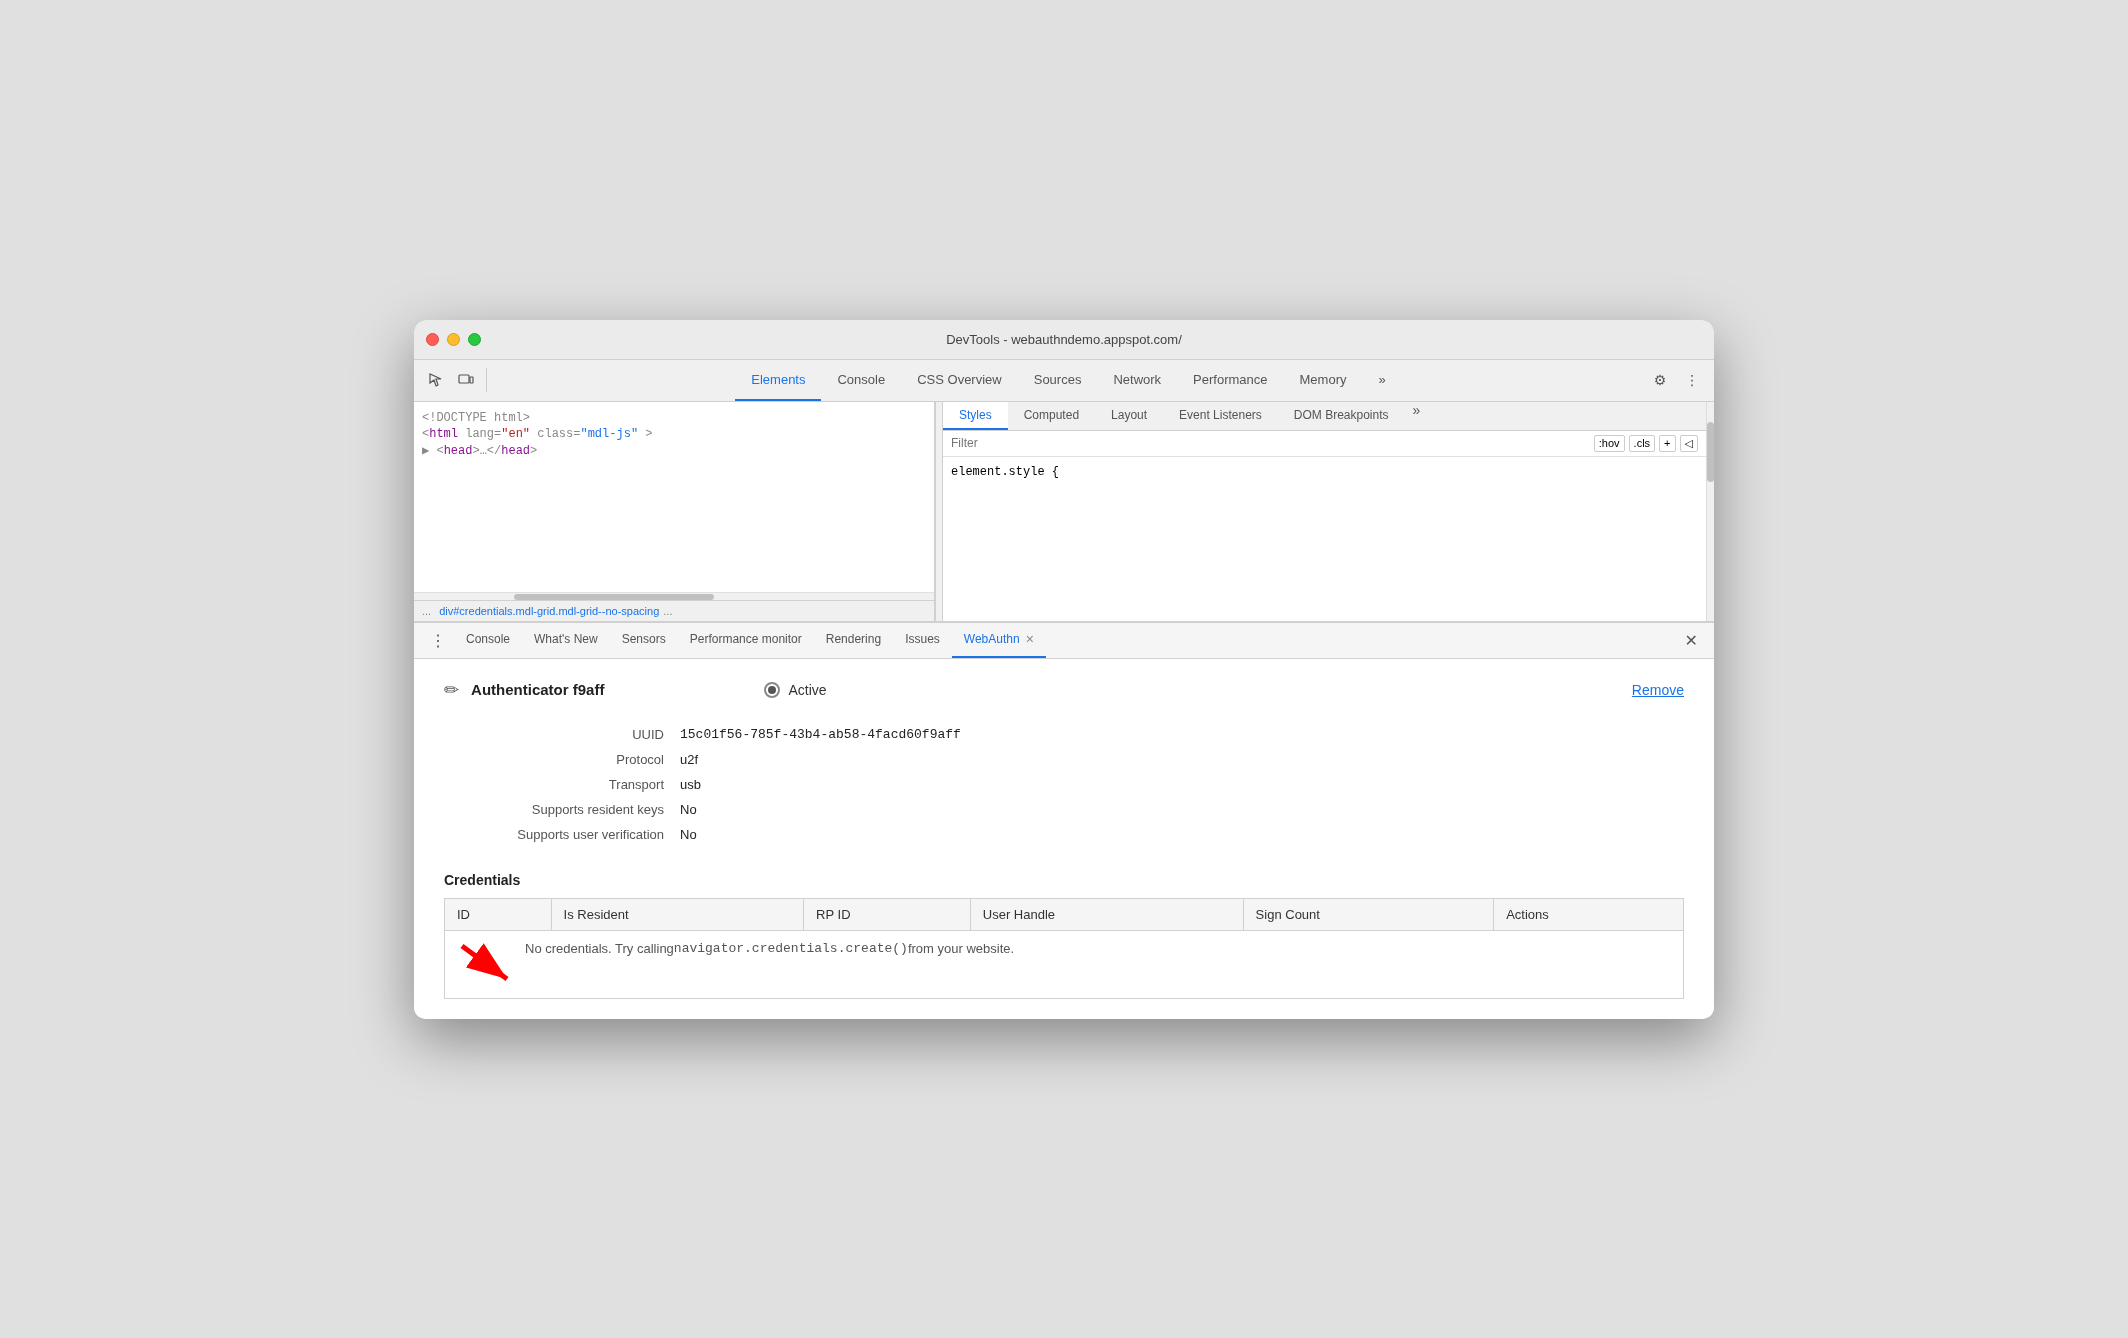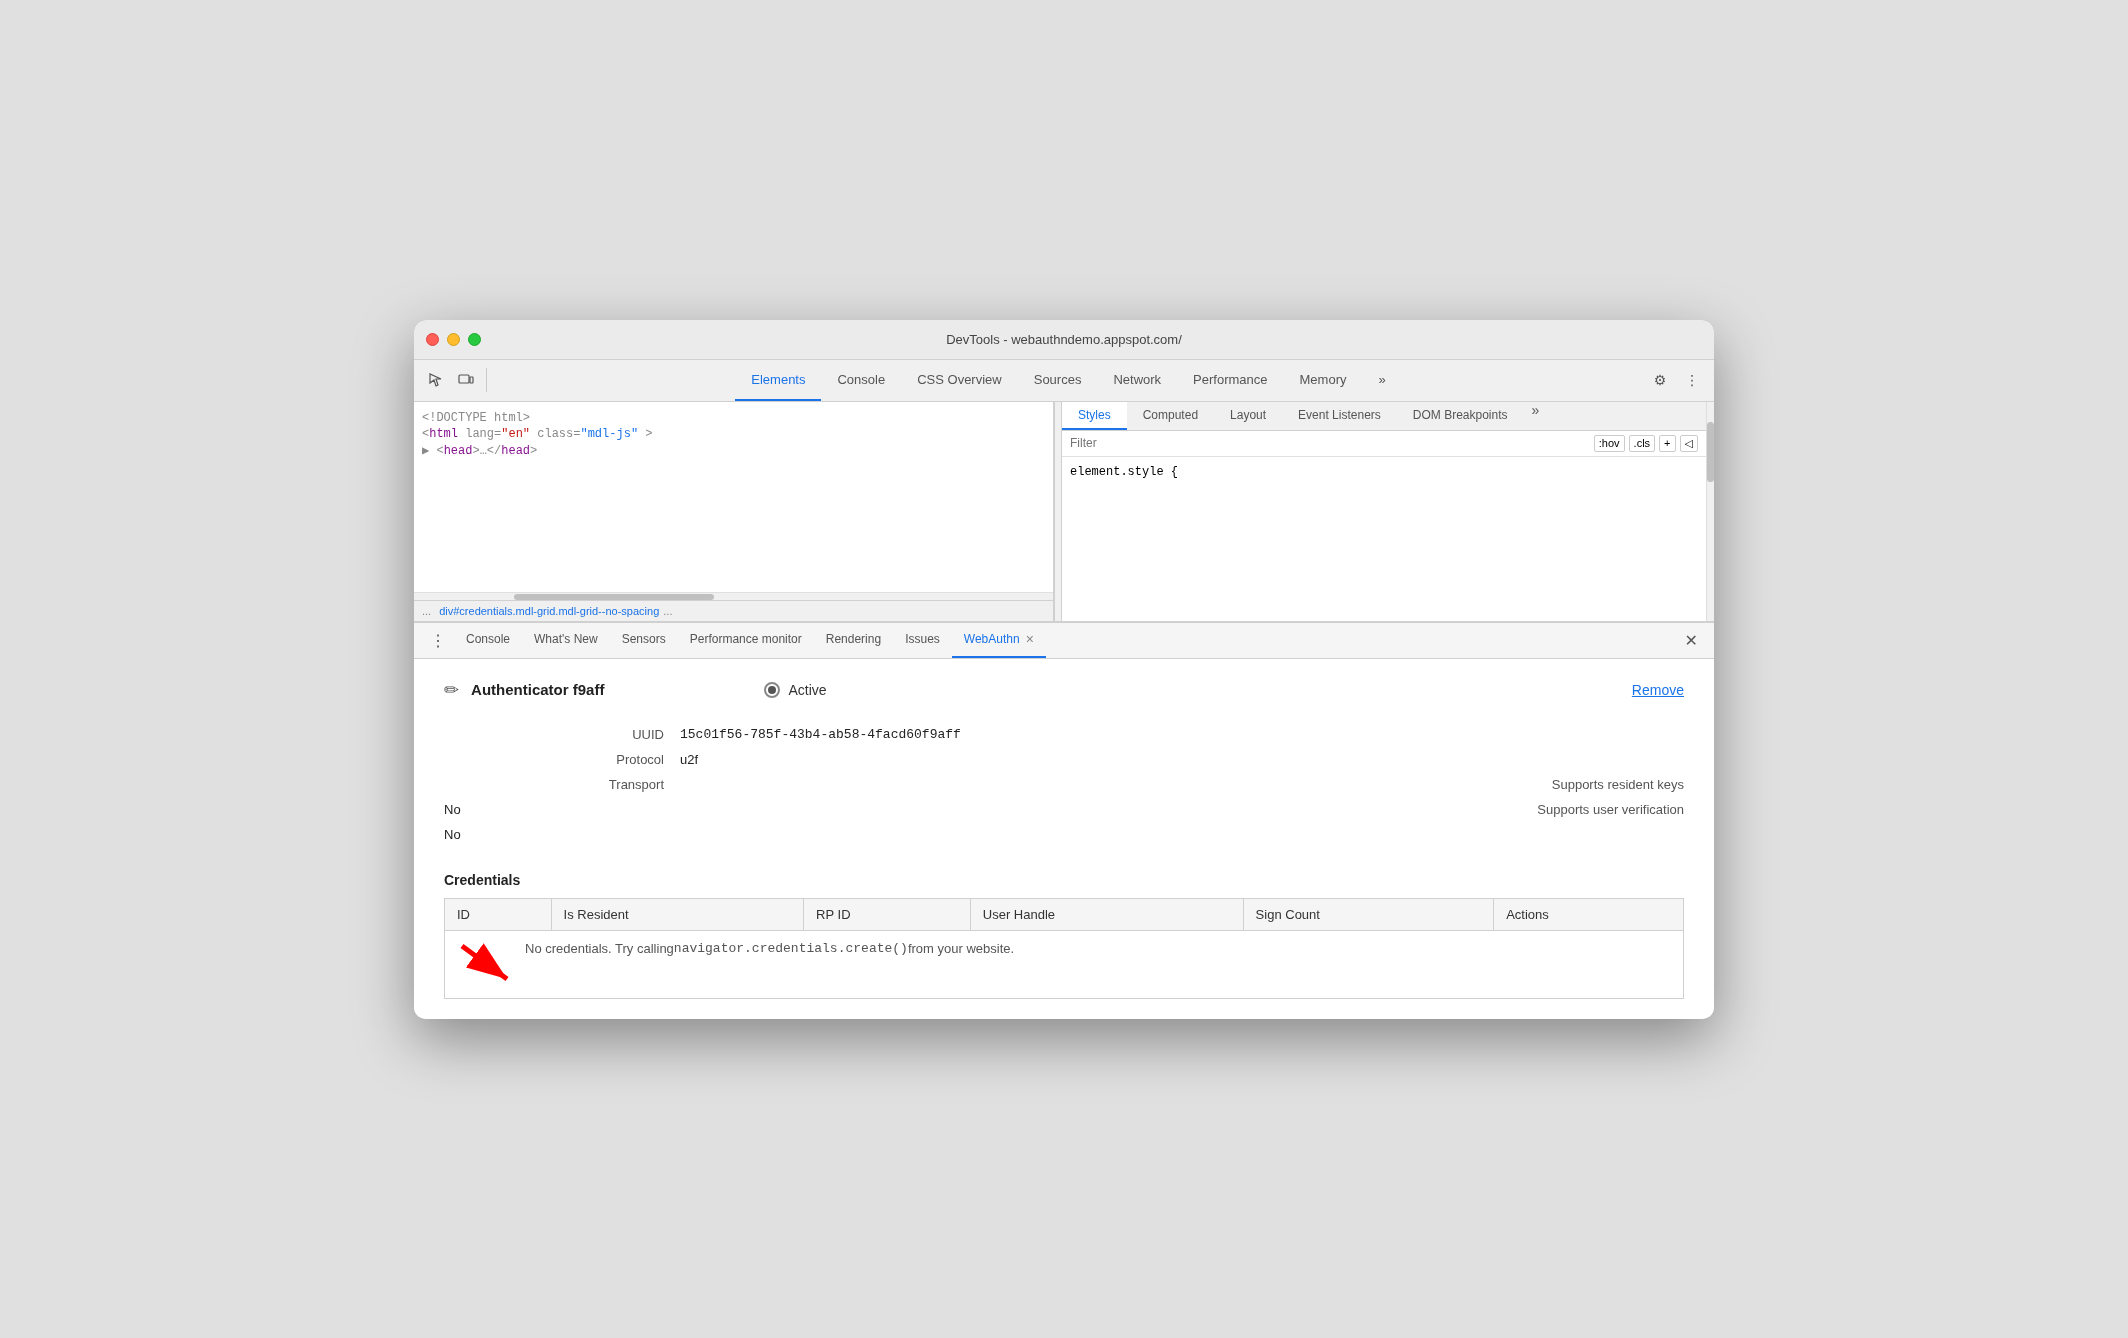--- a/index.html
+++ b/index.html
@@ -96,21 +96,21 @@
       border-bottom: 2px solid #1a73e8;
     }
     .toolbar-right {
       display: flex;
       align-items: center;
       gap: 4px;
       margin-left: auto;
     }
     
     .left-panel {
-      width: 640px;
+      width: 521px;
       border-right: 1px solid #d0d0d0;
       background: white;
       overflow: hidden;
       display: flex;
       flex-direction: column;
     }
     .elements-content {
       padding: 8px;
       font-family: 'Courier New', monospace;
       font-size: 12px;
@@ -546,20 +546,21 @@
         </div>
 
         <div class="info-grid">
           <span class="info-label">UUID</span>
           <span class="info-value" style="font-family: 'Courier New', monospace;">15c01f56-785f-43b4-ab58-4facd60f9aff</span>
 
           <span class="info-label">Protocol</span>
           <span class="info-value">u2f</span>
 
           <span class="info-label">Transport</span>
+          <span class="info-value">usb</span>
 
           <span class="info-label">Supports resident keys</span>
           <span class="info-value">No</span>
 
           <span class="info-label">Supports user verification</span>
           <span class="info-value">No</span>
         </div>
 
         <div class="credentials-section">
           <div class="credentials-title">Credentials</div>

